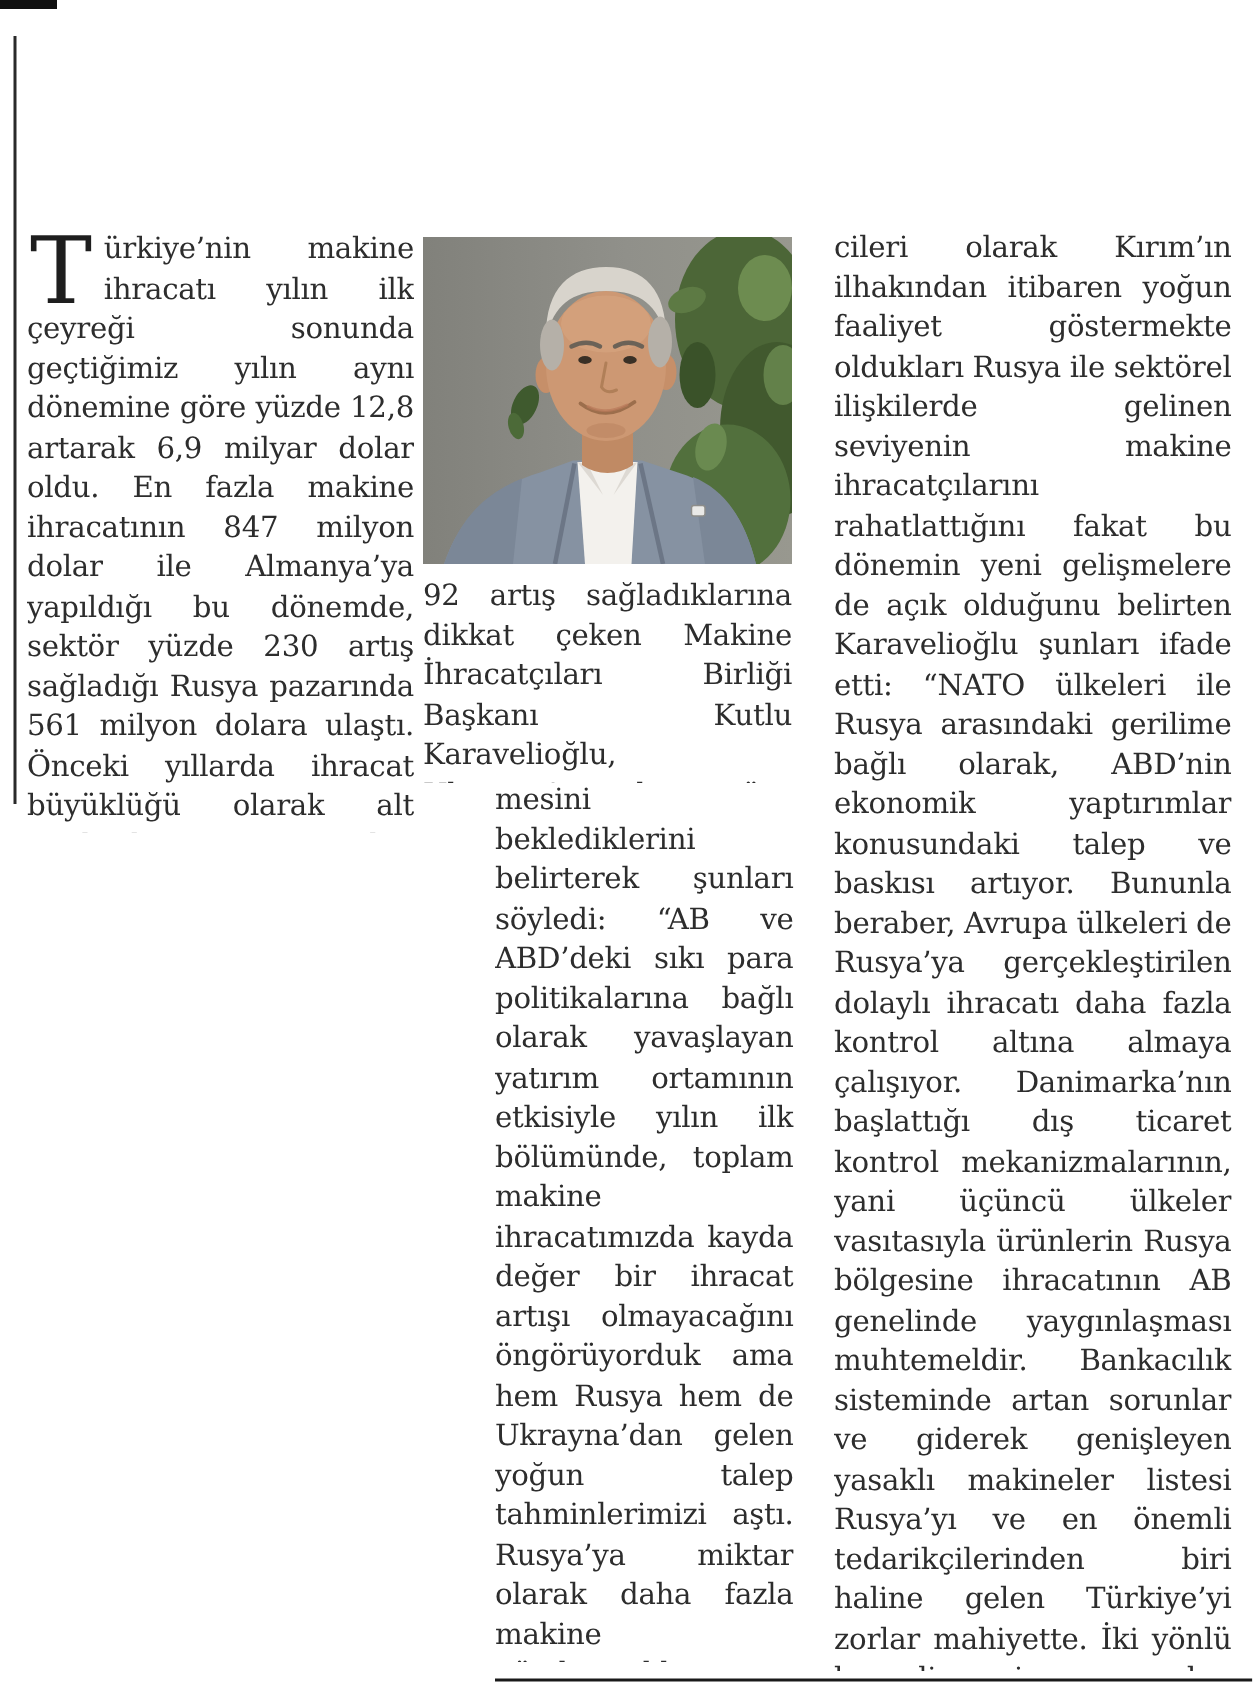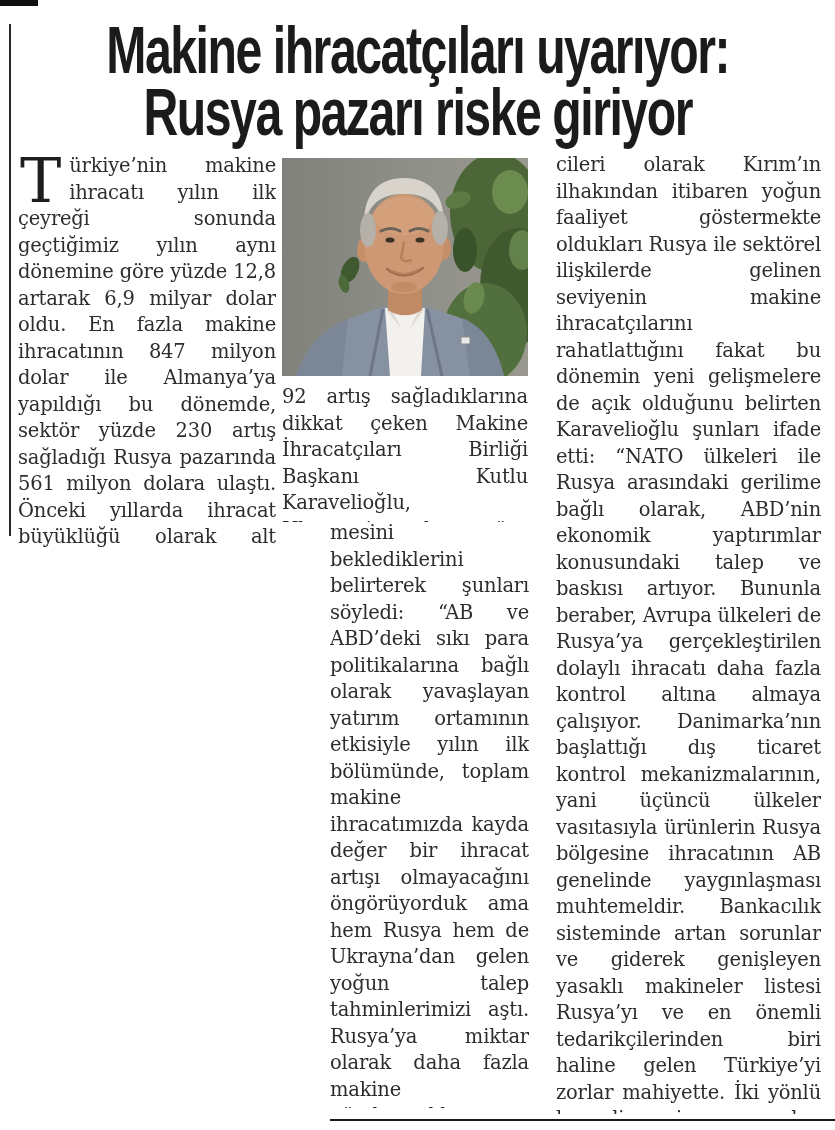--- a/index.html
+++ b/index.html
@@ -69,28 +69,20 @@
   }
 </style>
 </head>
 <body>
 
 <div class="page">
 
   <div class="corner-mark"></div>
   <div class="left-rule"></div>
 
-  <div class="headline">
-    <div class="hl-line">
-      <span>Makine ihracatçıları uyarıyor:</span>
-    </div>
-    <div class="hl-line">
-      <span>Rusya pazarı riske giriyor</span>
-    </div>
-  </div>
 
   <div class="col1 bodytext">
     <p><span class="dropcap">T</span><span>ürkiye’nin makine ihracatı yılın ilk çeyreği sonunda geçtiğimiz yılın aynı dönemine göre yüzde 12,8 artarak 6,9 milyar dolar oldu. En fazla makine ihracatının 847 milyon dolar ile Almanya’ya yapıldığı bu dönemde, sektör yüzde 230 artış sağladığı Rusya pazarında 561 milyon dolara ulaştı. Önceki yıllarda ihracat büyüklüğü olarak alt sıralarda yer alan Ukrayna pazarında da yüzde</span></p>
   </div>
 
   <div class="photo">
     <svg width="246" height="218" viewBox="0 0 246 218" role="img" aria-label="Portrait of a smiling grey-haired man in a grey blazer and open-collar white shirt with a green plant behind him">
       <defs>
         <linearGradient id="wall" x1="0" y1="0" x2="1" y2="0">
           <stop offset="0" stop-color="#81817b"></stop>

